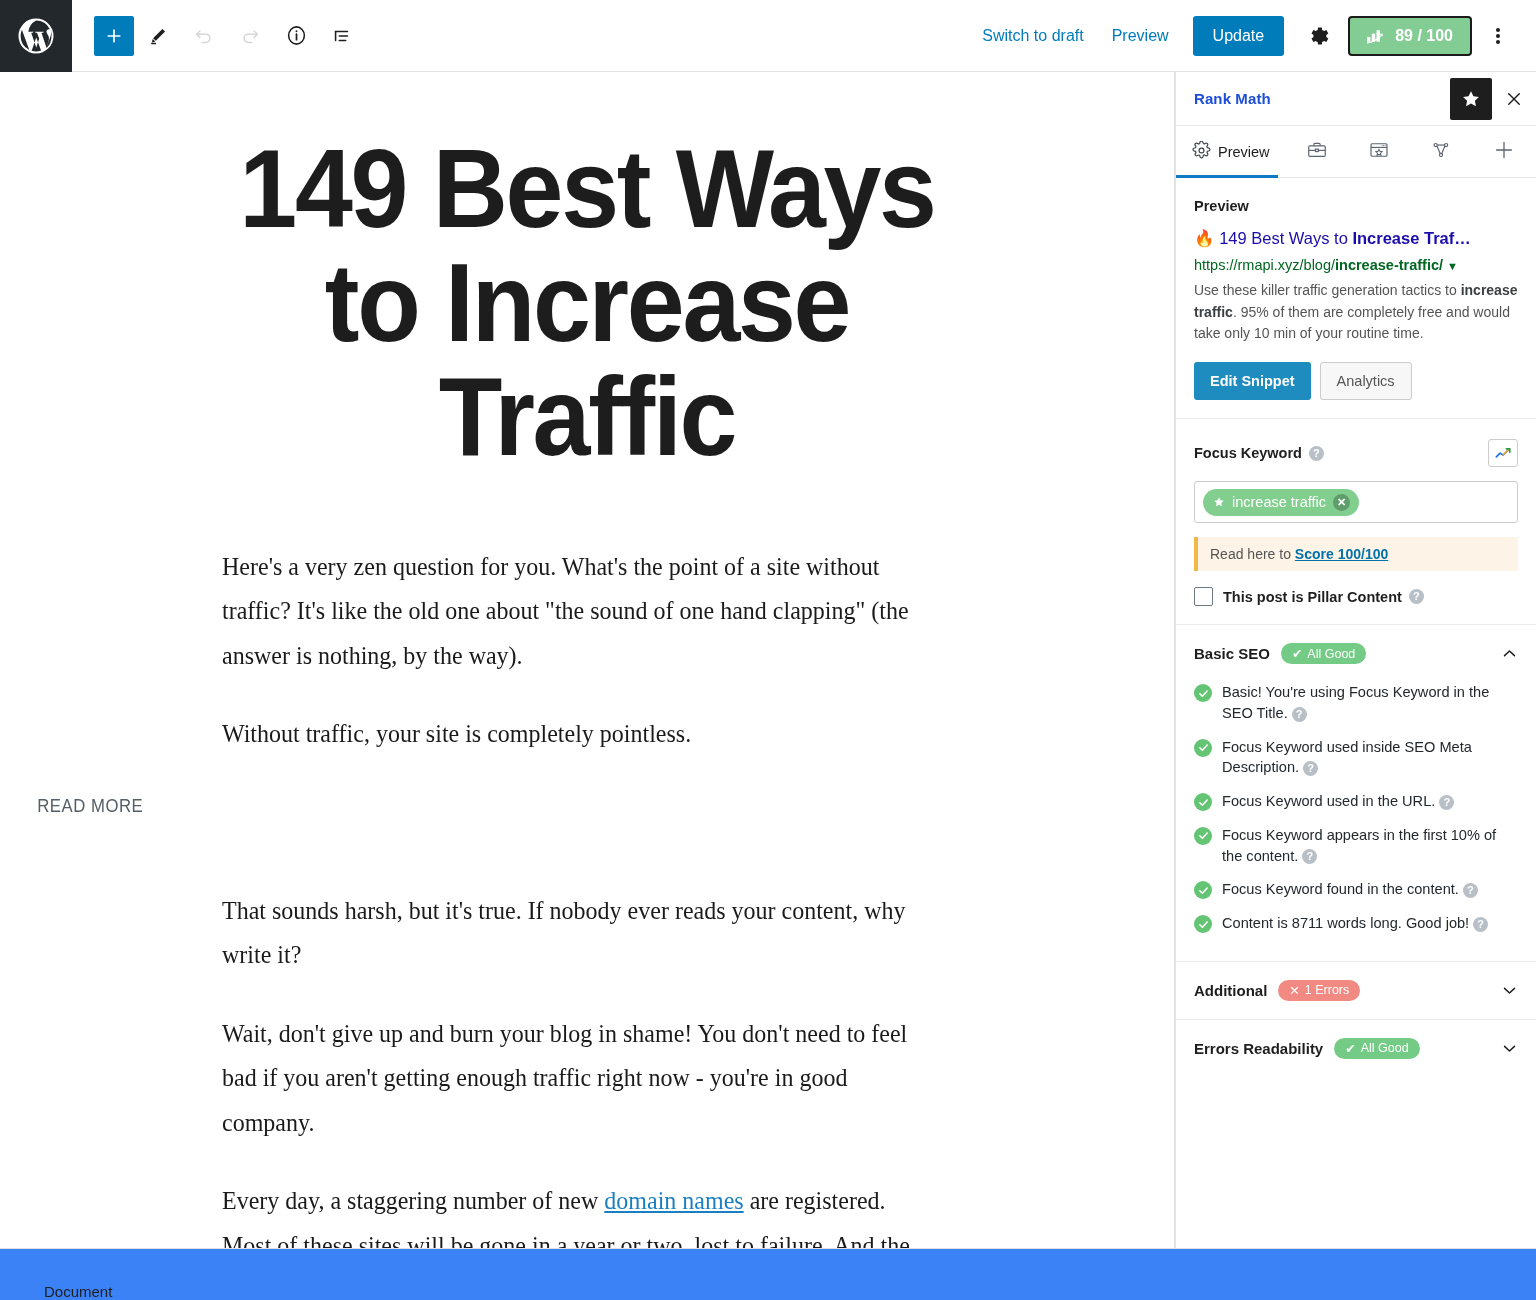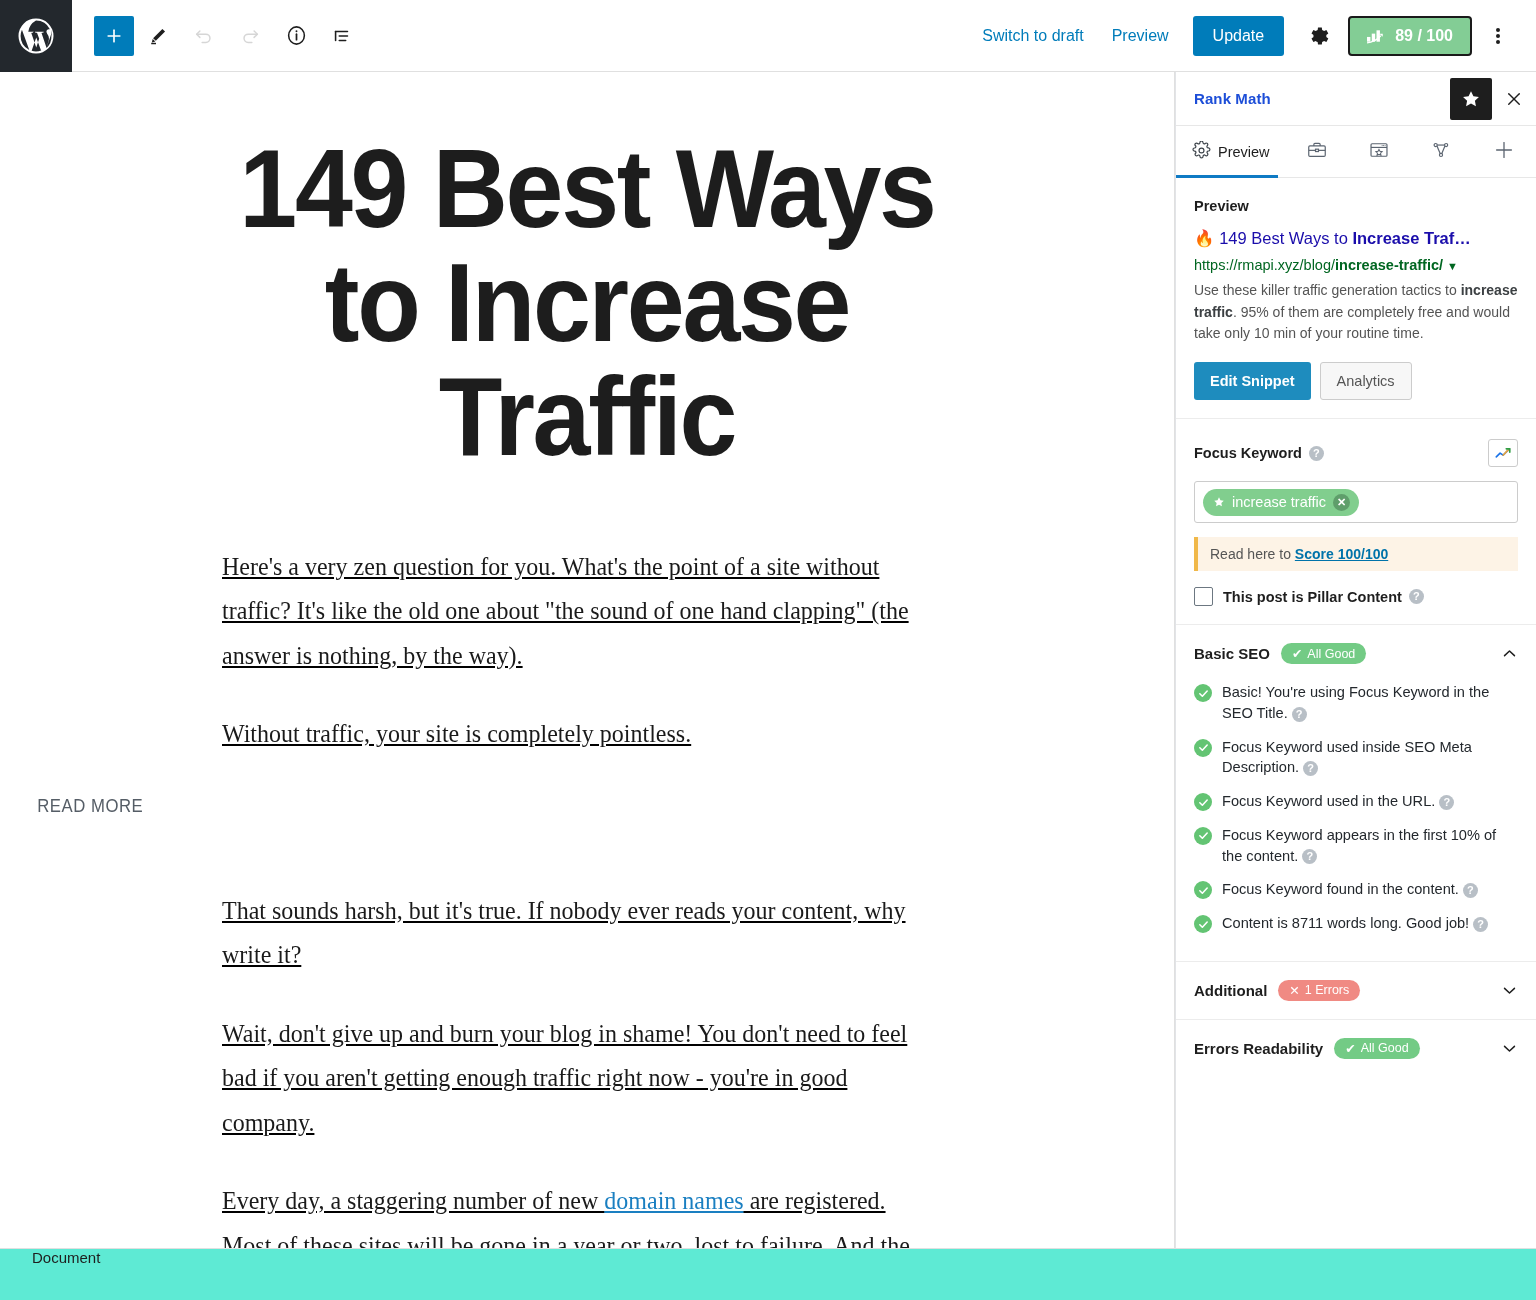--- a/index.html
+++ b/index.html
@@ -82,21 +82,21 @@
   .canvas-inner { padding: 60px 0 0 0; }
   .post-title {
     font-family: "Liberation Sans Narrow", "Liberation Sans", sans-serif;
     font-weight: 700; font-size: 112px; line-height: 1.02;
     letter-spacing: -2.5px;
     color: #1d1d1d; text-align: center;
     max-width: 830px; margin: 0 auto;
     -webkit-font-stretch: condensed; font-stretch: condensed;
     transform: scaleX(0.93); transform-origin: center;
   }
-  .post-body { max-width: 730px; margin: 0 auto; padding-top: 70px; text-decoration: underline; }
+  .post-body { max-width: 730px; margin: 0 auto; padding-top: 70px; }
   .post-body p {
     font-family: "Liberation Serif", serif;
     font-size: 25px; line-height: 1.78; color: #1a1a1a;
     margin: 0 0 34px 0;
     transform: scaleX(0.96); transform-origin: left;
   }
   .post-body p a { color: #1a7fc1; text-decoration: underline; }
 
   .readmore {
     display: flex; align-items: flex-start; gap: 0;
@@ -254,22 +254,22 @@
   .ck-ic {
     width: 18px; height: 18px; flex: 0 0 18px; border-radius: 50%;
     background: #63c473; display: flex; align-items: center; justify-content: center;
     margin-top: 2px;
   }
   .ck-text .help-dot { margin-left: 4px; vertical-align: middle; }
 
   
   .bottombar {
     height: 52px; min-height: 52px; border-top: 1px solid #e0e0e0;
-    display: flex; align-items: flex-start; padding-left: 32px;
-    background: #5eead4;
+    display: flex; align-items: flex-end; padding-left: 44px;
+    background: #3b82f6;
   }
   .bb-text { font-size: 15px; color: #1e1e1e; cursor: pointer; }
 </style>
 </head>
 <body>
 
 <div id="app">
 
   <div class="topbar">
 

